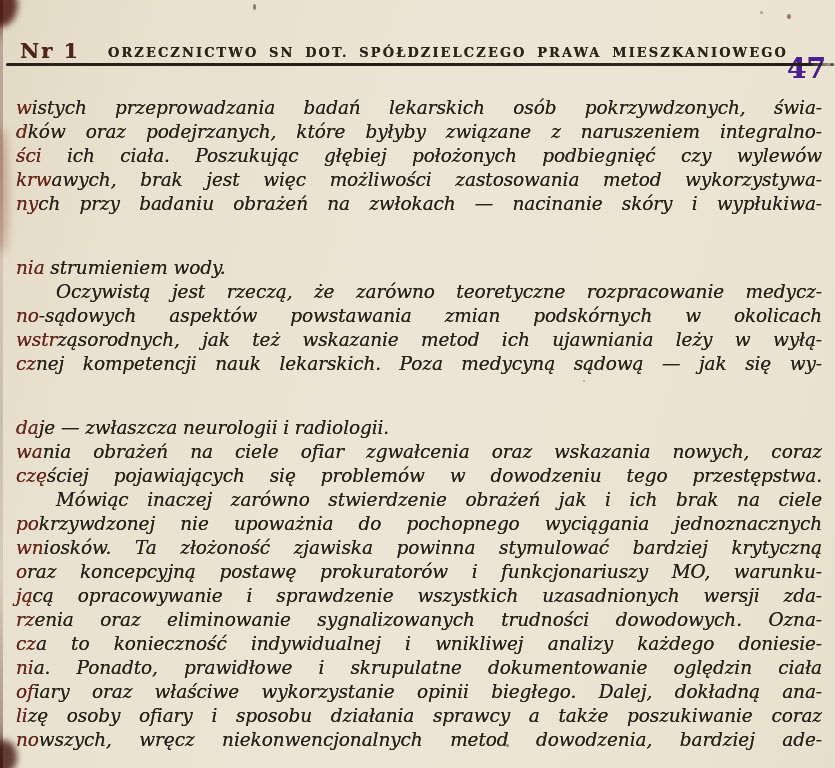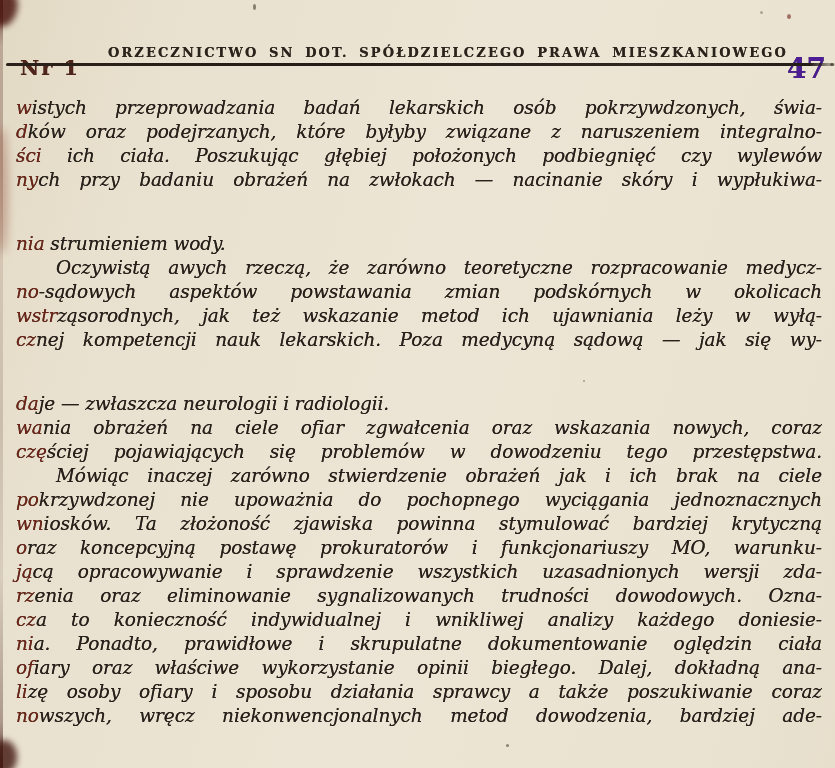--- a/index.html
+++ b/index.html
@@ -6,21 +6,21 @@
   body{
     width:835px;height:768px;overflow:hidden;position:relative;
     background:linear-gradient(105deg,#e2d9c4 0%,#e9e1cf 16%,#ece5d5 52%,#eae3d1 86%,#e7dfcc 100%);
     font-family:"DejaVu Serif", serif;
   }
   .page{position:absolute;inset:0;}
   
   .issue{
     position:absolute;left:20px;top:38px;
     font-size:21px;font-weight:bold;letter-spacing:2px;
-    color:#4e241b;text-shadow:0 0 .6px rgba(78,36,27,.9);margin-top:17px;
+    color:#4e241b;text-shadow:0 0 .6px rgba(78,36,27,.9);
   }
   .rtitle{
     position:absolute;left:108px;right:72px;top:45px;
     text-align:right;font-size:13px;font-weight:bold;
     letter-spacing:2.1px;word-spacing:4px;white-space:nowrap;
     color:#2b241c;text-shadow:0 0 .5px rgba(43,36,28,.8);
   }
   .pgnum{
     position:absolute;right:9px;top:36px;
     font-size:28px;font-weight:bold;color:#4c1d95;
@@ -81,23 +81,24 @@
 
   <div class="issue">Nr 1</div>
   <div class="rtitle">ORZECZNICTWO SN DOT. SPÓŁDZIELCZEGO PRAWA MIESZKANIOWEGO</div>
   <div class="pgnum">47</div>
   <div class="rule"></div>
 
   <div class="bodytext">
       <div class="line"><span class="redtint">w</span>istych przeprowadzania badań lekarskich osób pokrzywdzonych, świa-</div>
       <div class="line"><span class="redtint">d</span>ków oraz podejrzanych, które byłyby związane z naruszeniem integralno-</div>
       <div class="line"><span class="redtint">ści</span> ich ciała. Poszukując głębiej położonych podbiegnięć czy wylewów</div>
+      <div class="line"><span class="redtint">krw</span>awych, brak jest więc możliwości zastosowania metod wykorzystywa-</div>
       <div class="line"><span class="redtint">ny</span>ch przy badaniu obrażeń na zwłokach — nacinanie skóry i wypłukiwa-</div>
       <div class="line lastline"><span class="redtint">nia</span> strumieniem wody.</div>
-      <div class="line indent">Oczywistą awych rzeczą, że zarówno teoretyczne rozpracowanie medycz-</div>
+      <div class="line indent">Oczywistą jest rzeczą, że zarówno teoretyczne rozpracowanie medycz-</div>
       <div class="line"><span class="redtint">no</span>-sądowych aspektów powstawania zmian podskórnych w okolicach</div>
       <div class="line"><span class="redtint">wstr</span>ząsorodnych, jak też wskazanie metod ich ujawniania leży w wyłą-</div>
       <div class="line"><span class="redtint">cz</span>nej kompetencji nauk lekarskich. Poza medycyną sądową — jak się wy-</div>
       <div class="line lastline"><span class="redtint">da</span>je — zwłaszcza neurologii i radiologii.</div>
       <div class="line"><span class="redtint">wa</span>nia obrażeń na ciele ofiar zgwałcenia oraz wskazania nowych, coraz</div>
       <div class="line"><span class="redtint">czę</span>ściej pojawiających się problemów w dowodzeniu tego przestępstwa.</div>
       <div class="line indent">Mówiąc inaczej zarówno stwierdzenie obrażeń jak i ich brak na ciele</div>
       <div class="line"><span class="redtint">po</span>krzywdzonej nie upoważnia do pochopnego wyciągania jednoznacznych</div>
       <div class="line"><span class="redtint">wn</span>iosków. Ta złożoność zjawiska powinna stymulować bardziej krytyczną</div>
       <div class="line"><span class="redtint">o</span>raz koncepcyjną postawę prokuratorów i funkcjonariuszy MO, warunku-</div>

